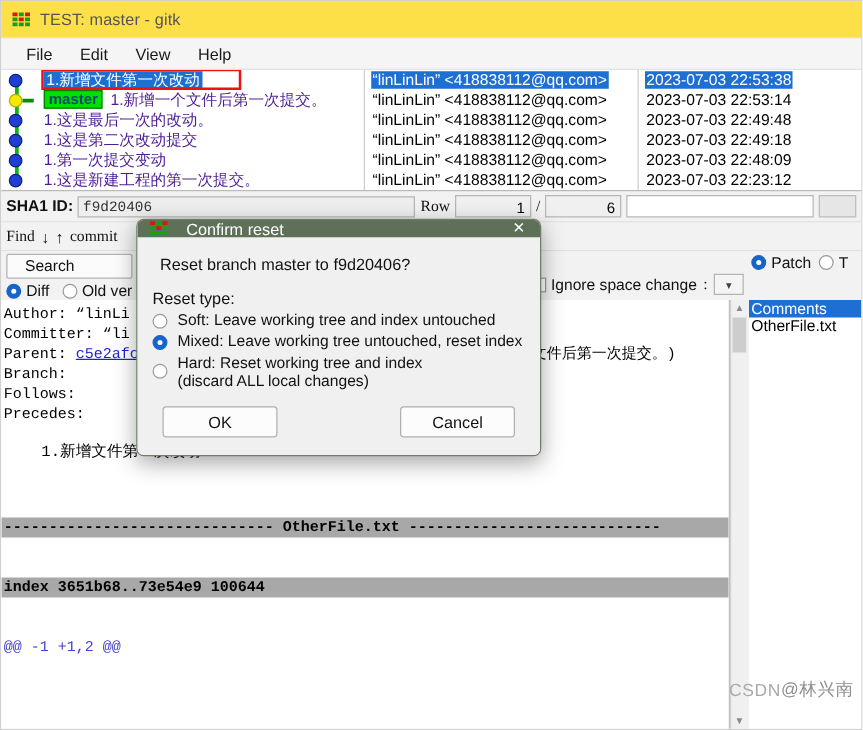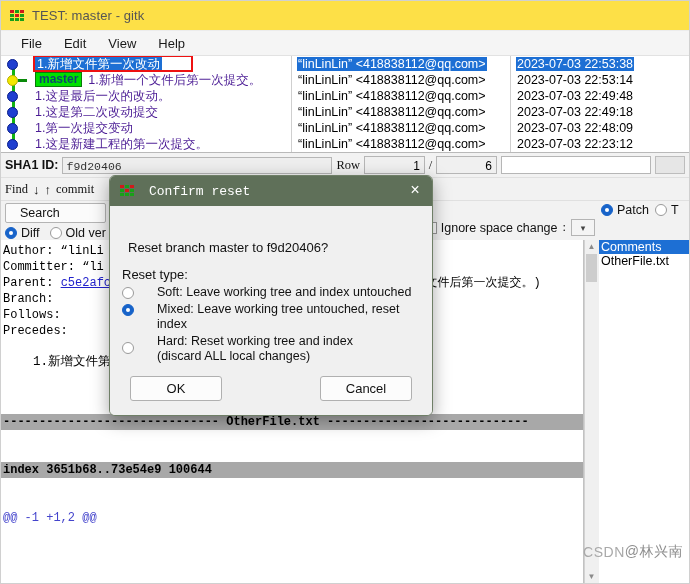--- a/index.html
+++ b/index.html
@@ -225,34 +225,33 @@
   .dlg{
     position:absolute;left:108px;top:174px;width:324px;
     background:#f0f0f0;
     border-radius:6px;
     box-shadow:0 5px 18px rgba(0,0,0,.35);
     overflow:hidden;
     border:1px solid #6f7f67;
     box-sizing:border-box;
   }
   .dlg-title{
-    height:30px;background:#5f7059;display:flex;align-items:center;
+    height:14px;background:#5f7059;display:flex;align-items:center;
     padding:0 6px 0 10px;
-    font-family:Liberation Mono, monospace;
   }
   .dlg-title .ttext{color:#ffffff;font-size:13px;margin-left:7px;flex:1 1 auto;}
   .dlg-close{
     color:#ffffff;font-size:16px;line-height:16px;width:22px;text-align:center;
     cursor:default;
   }
-  .dlg-body{background:#f0f0f0;padding:10px 12px 10px 12px;margin-top:20px;}
+  .dlg-body{background:#f0f0f0;padding:10px 12px 10px 12px;}
   .dlg-q{font-size:13px;color:#111;margin:4px 0 12px 6px;}
   .dlg-grp-label{font-size:13px;color:#111;margin-bottom:3px;}
   .dlg-opts{display:flex;flex-direction:column;gap:2px;}
-  .dlg-opt{display:flex;align-items:flex-start;gap:23px;font-size:12.5px;color:#111;}
+  .dlg-opt{display:flex;align-items:flex-start;gap:8px;font-size:12.5px;color:#111;}
   .dlg-opt .radio{margin-top:2px;}
   .dlg-opt .otext{line-height:15px;}
   .dlg-btns{display:flex;justify-content:space-between;padding:12px 8px 4px 8px;}
   .dlg-btn{
     background:#fcfcfc;border:1px solid #b0b0b0;border-radius:3px;
     font-size:13px;color:#111;padding:4px 0;width:90px;text-align:center;cursor:default;
   }
 </style>
 </head>
 <body>

